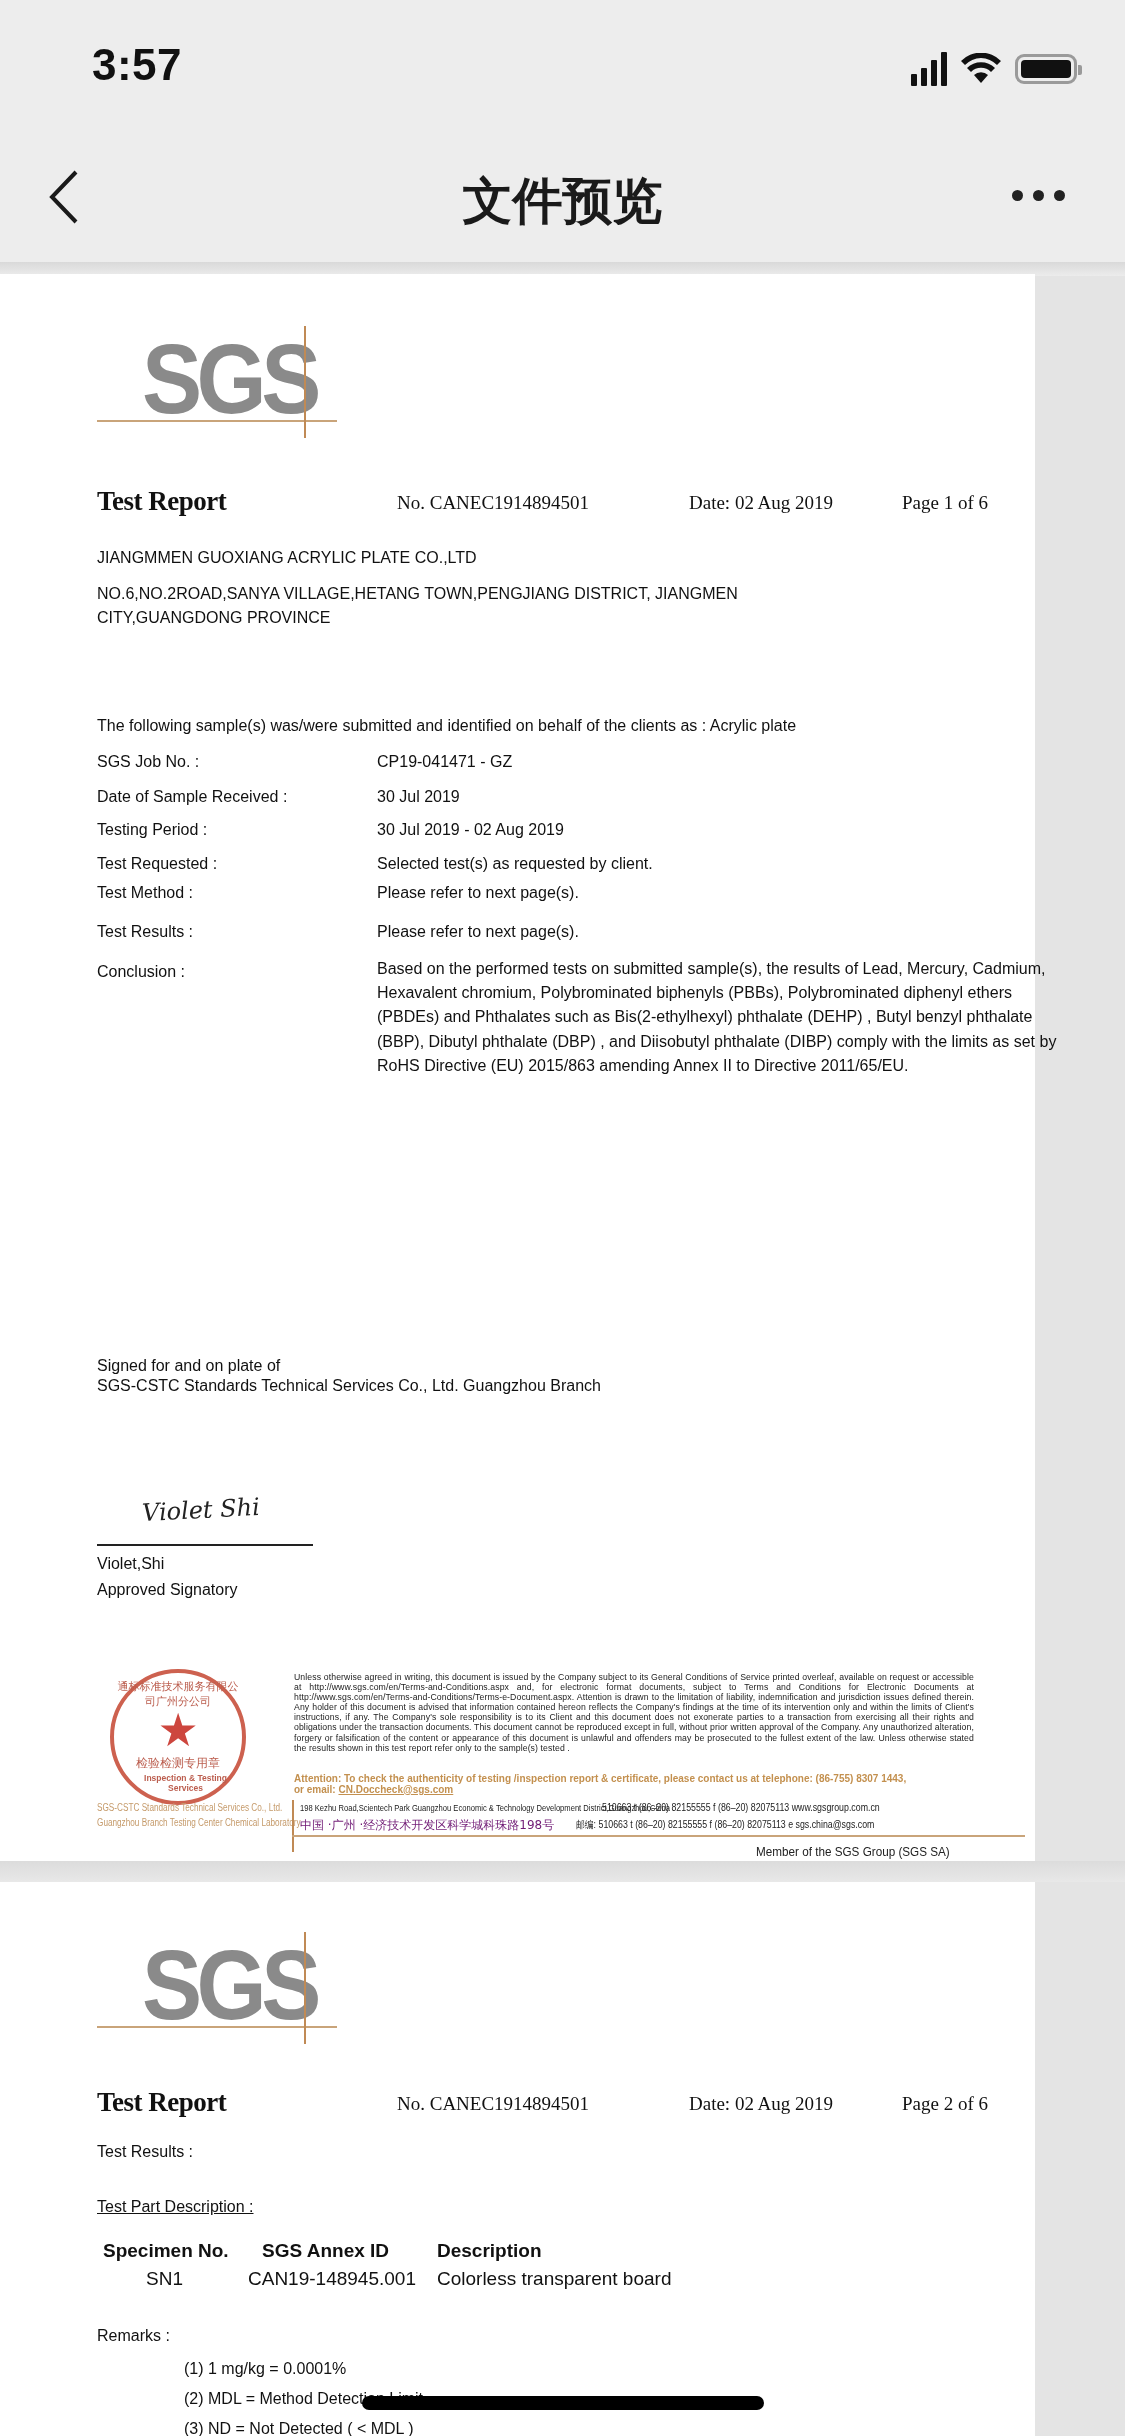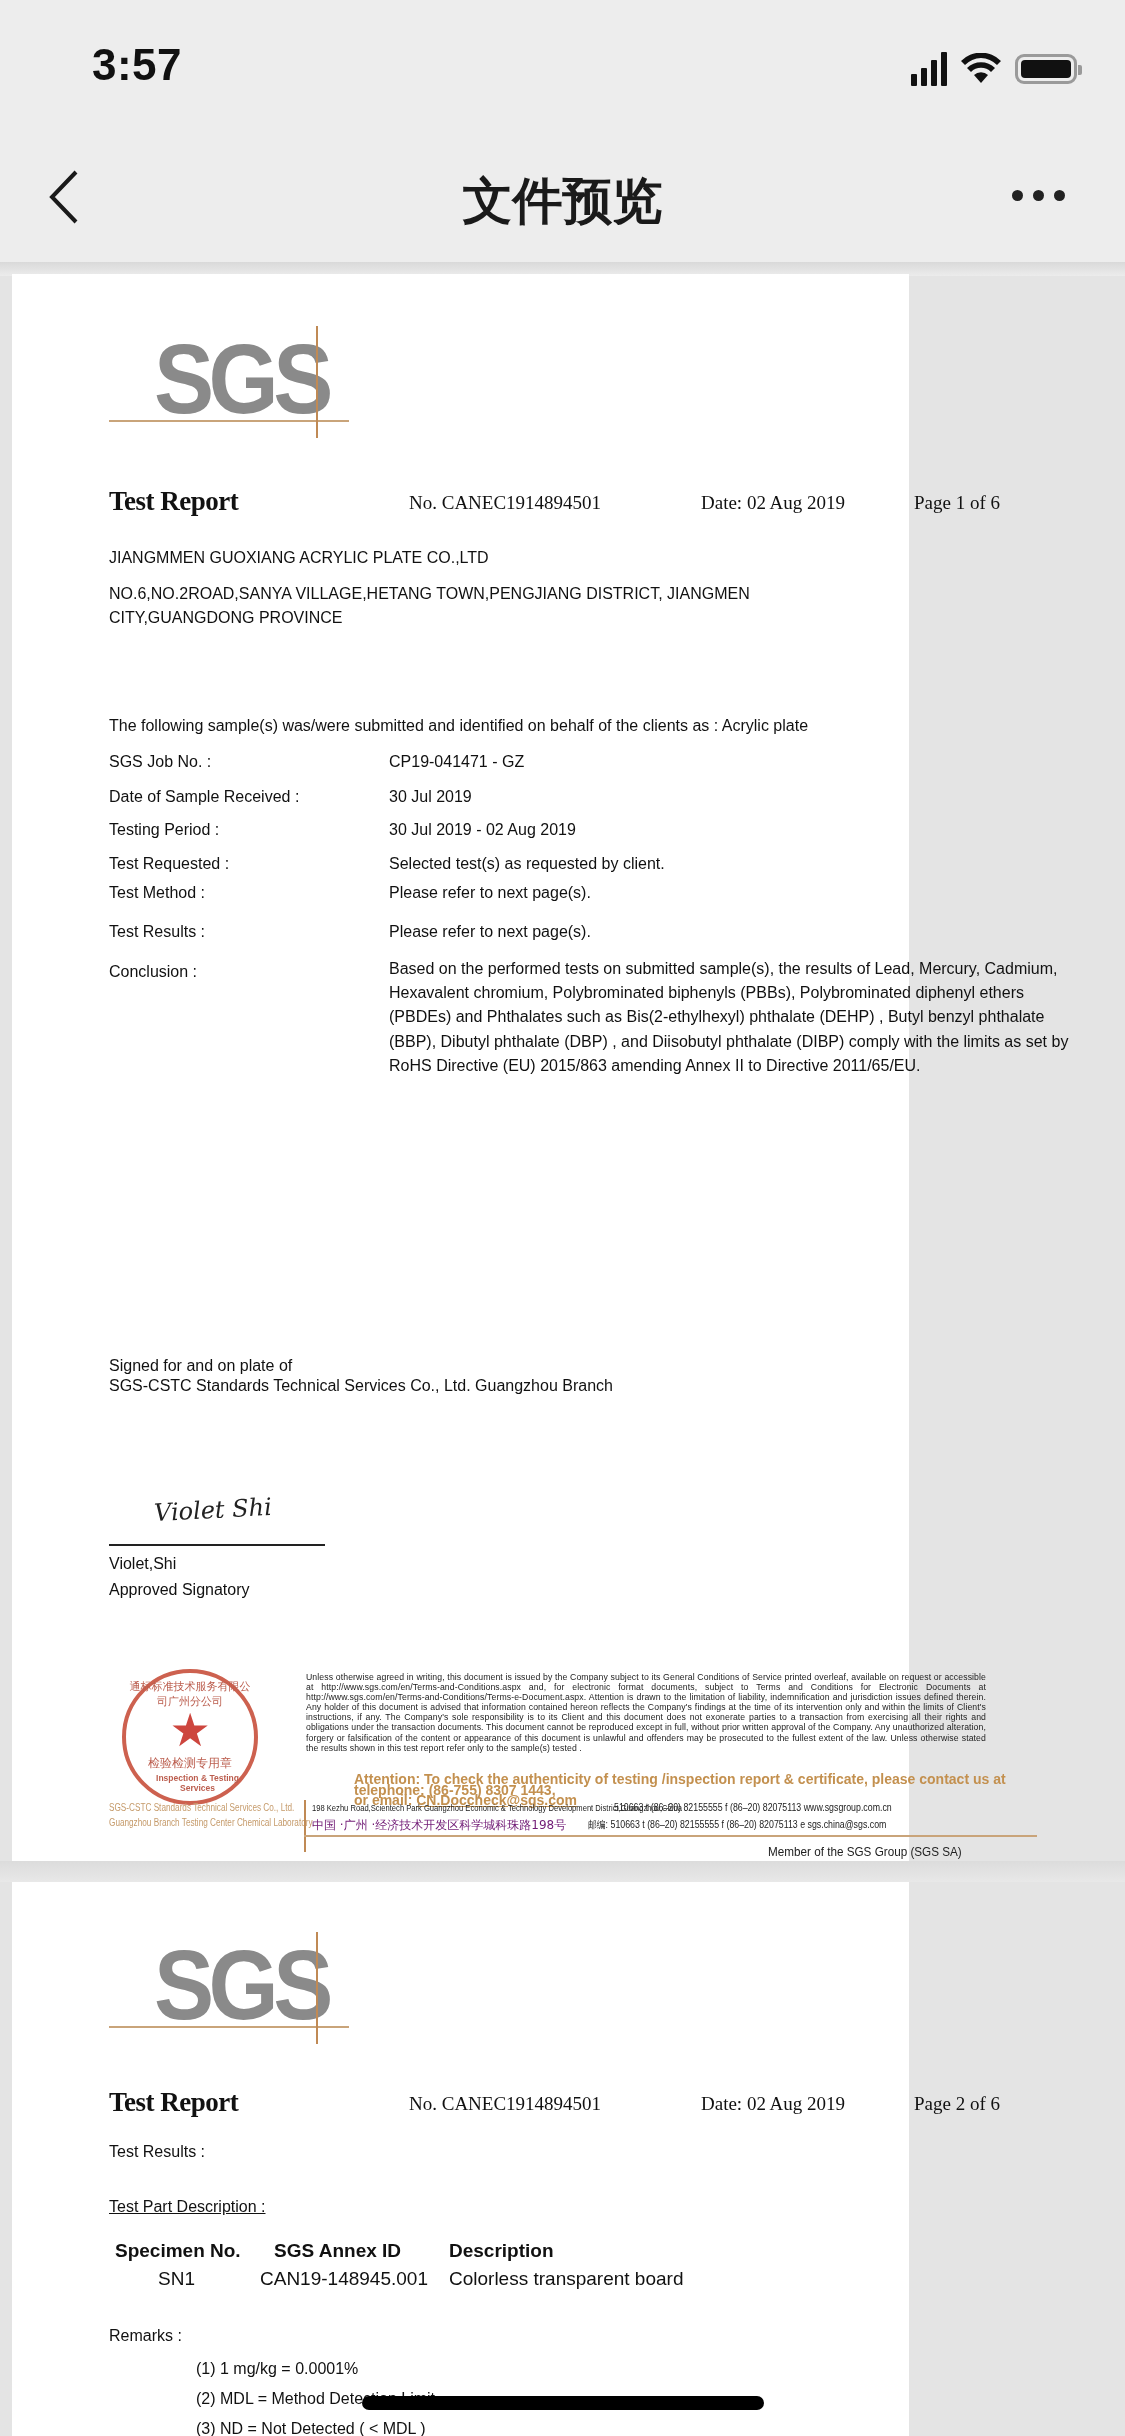--- a/index.html
+++ b/index.html
@@ -15,21 +15,21 @@
   .battery { width: 62px; height: 30px; border: 3px solid #9a9a9a; border-radius: 9px; padding: 3px; position: relative; }
   .battery::after { content: ""; position: absolute; right: -8px; top: 8px; width: 4px; height: 10px; background: #9a9a9a; border-radius: 0 2px 2px 0; }
   .battery-fill { width: 100%; height: 100%; background: #111; border-radius: 4px; }
   .nav-back { position: absolute; left: 44px; top: 168px; width: 40px; height: 58px; cursor: pointer; }
   .nav-title { position: absolute; left: 0; right: 0; top: 168px; text-align: center; font-size: 50px; font-weight: 700; color: #1a1a1a; font-family: "DejaVu Sans", sans-serif; }
   .nav-more { position: absolute; right: 56px; top: 186px; display: flex; gap: 10px; cursor: pointer; padding: 4px; }
   .nav-more span { width: 11px; height: 11px; border-radius: 50%; background: #222; }
   .topbar-shadow { position: absolute; left: 0; top: 262px; width: 1125px; height: 14px; background: linear-gradient(#d9d9d9, #ececec); }
 
   
-  .page { position: absolute; left: 12px; width: 897px; background: #fff; }
+  .page { position: absolute; left: 0; width: 1035px; background: #fff; }
   #page1 { top: 274px; height: 1587px; }
   #page2 { top: 1882px; height: 600px; }
   .gap { position: absolute; left: 0; top: 1861px; width: 1125px; height: 21px; background: linear-gradient(#dcdcdc, #e8e8e8); }
 
   .logo { position: absolute; left: 97px; width: 240px; height: 112px; }
   .logo-text { position: absolute; left: 45px; top: 4px; font-size: 98px; font-weight: 700; color: #8a8a8a; letter-spacing: -6px; font-family: "Liberation Sans", sans-serif; transform: scaleX(0.92); transform-origin: left; line-height: 1; }
   .logo-hline { position: absolute; left: 0; top: 94px; width: 240px; height: 2px; background: #c9a47a; }
   .logo-vline { position: absolute; left: 207px; top: 0; width: 2px; height: 112px; background: #c08a55; }
 
   .hdr { position: absolute; left: 97px; width: 920px; height: 36px; font-family: Liberation Serif, serif; }
@@ -47,21 +47,21 @@
   .signature { position: absolute; left: 140px; top: 1218px; font-family: "DejaVu Serif", serif; font-style: italic; font-size: 24px; color: #222; transform: rotate(-3deg); }
 
   .seal { position: absolute; left: 110px; top: 1395px; width: 136px; height: 136px; border-radius: 50%; border: 4px solid #c8503c; opacity: 0.9; }
   .seal-star { position: absolute; left: 0; right: 0; top: 34px; text-align: center; color: #c8322a; font-size: 46px; line-height: 1; }
   .seal-cn { position: absolute; left: 0; right: 0; top: 82px; text-align: center; font-size: 12px; color: #b44c3b; font-family: "DejaVu Sans", sans-serif; }
   .seal-en { position: absolute; left: 0; right: 0; top: 100px; text-align: center; font-size: 8.5px; color: #b44c3b; font-weight: 700; margin-left: 15px; }
   .seal-ring { position: absolute; left: 0; right: 0; top: 6px; text-align: center; font-size: 11px; color: #b44c3b; font-family: "DejaVu Sans", sans-serif; }
   .lab-name { position: absolute; left: 97px; font-size: 10px; color: #c59a6a; transform: scaleX(0.82); transform-origin: left; white-space: nowrap; }
 
   .disclaimer { position: absolute; left: 294px; top: 1398px; width: 680px; font-size: 8.7px; line-height: 10.1px; color: #222; text-align: justify; font-weight: 400; letter-spacing: 0.1px; }
-  .attention { position: absolute; left: 294px; top: 1500px; width: 700px; font-size: 14px; line-height: 10.5px; color: #c3904f; font-weight: 700; margin-left: 48px; }
+  .attention { position: absolute; left: 294px; top: 1500px; width: 700px; font-size: 10px; line-height: 10.5px; color: #c3904f; font-weight: 700; }
   .attention u { text-decoration: underline; }
   .foot-vline { position: absolute; left: 292px; top: 1526px; width: 2px; height: 52px; background: #c08a55; }
   .foot-hline { position: absolute; left: 292px; top: 1561px; width: 733px; height: 2px; background: #c9a47a; }
   .addr { position: absolute; left: 300px; font-size: 9.5px; color: #222; white-space: nowrap; transform: scaleX(0.8); transform-origin: left; }
   .addr-cn { position: absolute; left: 300px; font-size: 12px; color: #701a75; font-family: "DejaVu Sans", sans-serif; white-space: nowrap; }
   .contact { position: absolute; left: 602px; font-size: 10px; color: #222; white-space: nowrap; transform: scaleX(0.88); transform-origin: left; }
   .member { position: absolute; left: 756px; top: 1570px; font-size: 13px; color: #222; transform: scaleX(0.9); transform-origin: left; white-space: nowrap; }
 
   .underline { text-decoration: underline; }
   .th { position: absolute; font-size: 19px; font-weight: 700; }

